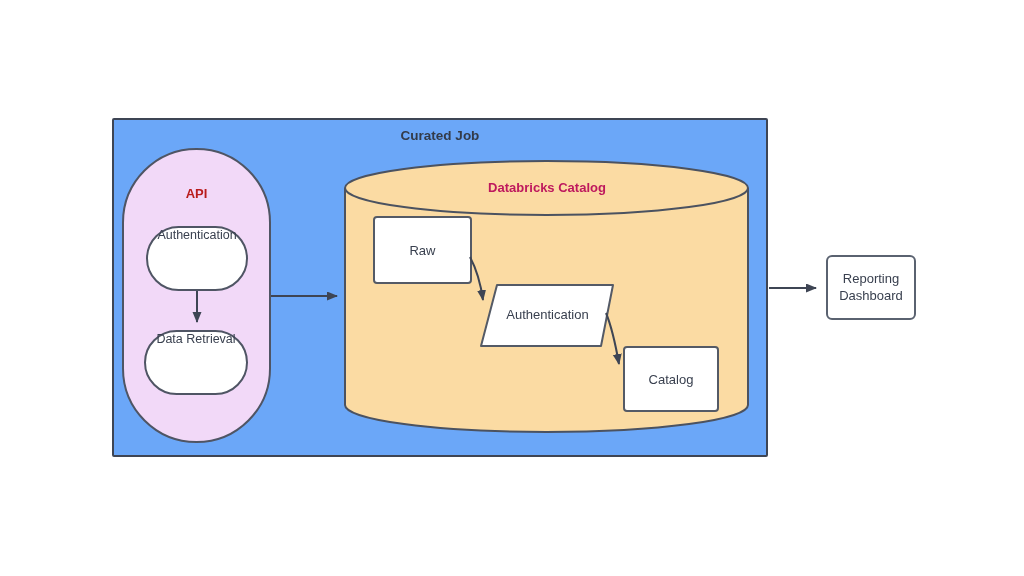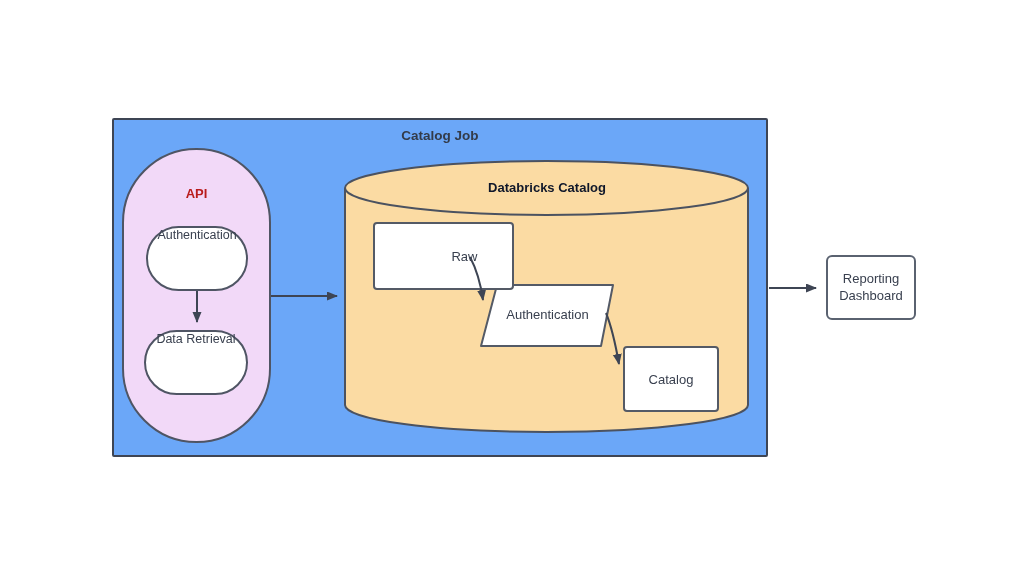--- a/index.html
+++ b/index.html
@@ -74,37 +74,37 @@
   
   .shape-layer { left: 0; top: 0; z-index: 2; pointer-events: none; }
   .arrow-layer { left: 0; top: 0; z-index: 5; pointer-events: none; }
 
   .catalog-label {
     left: 397px; top: 180px;
     width: 300px;
     text-align: center;
     font-size: 13px;
     font-weight: bold;
-    color: #0f172a;
+    color: #be185d;
     z-index: 6;
   }
 
   .node-box {
     background: #ffffff;
     border: 2px solid #545A66;
     border-radius: 4px;
     display: flex;
     align-items: center;
     justify-content: center;
     font-size: 13px;
     color: #39404f;
     z-index: 3;
     text-align: center;
   }
-  .node-raw     { left: 373px; top: 222px; width: 95px; height: 64px; padding-left: 42px; }
+  .node-raw     { left: 373px; top: 216px; width: 95px; height: 64px; }
   .node-curated { left: 623px; top: 346px; width: 92px; height: 62px; }
 
   .transformation-label {
     left: 480px; top: 307px;
     width: 135px;
     text-align: center;
     font-size: 13px;
     color: #39404f;
     z-index: 6;
   }
@@ -124,21 +124,21 @@
     z-index: 3;
     text-align: center;
   }
 </style>
 </head>
 <body>
 
 <div class="stage">
 
   <div class="abs python-job"></div>
-  <div class="abs python-job-label">Catalog Job</div>
+  <div class="abs python-job-label">Curated Job</div>
 
   <svg class="abs shape-layer" width="1024" height="576" viewBox="0 0 1024 576">
 
     <path d="M345,188 L345,405 A201.5,27 0 0 0 748,405 L748,188" fill="#FBDBA3" stroke="#4B5260" stroke-width="2"></path>
 
     <ellipse cx="546.5" cy="188" rx="201.5" ry="27" fill="#FBDBA3" stroke="#4B5260" stroke-width="2"></ellipse>
 
     <path d="M497,285 L613,285 L601,346 L481,346 Z" fill="#FFFFFF" stroke="#545A66" stroke-width="2" stroke-linejoin="round"></path>
   </svg>
 

